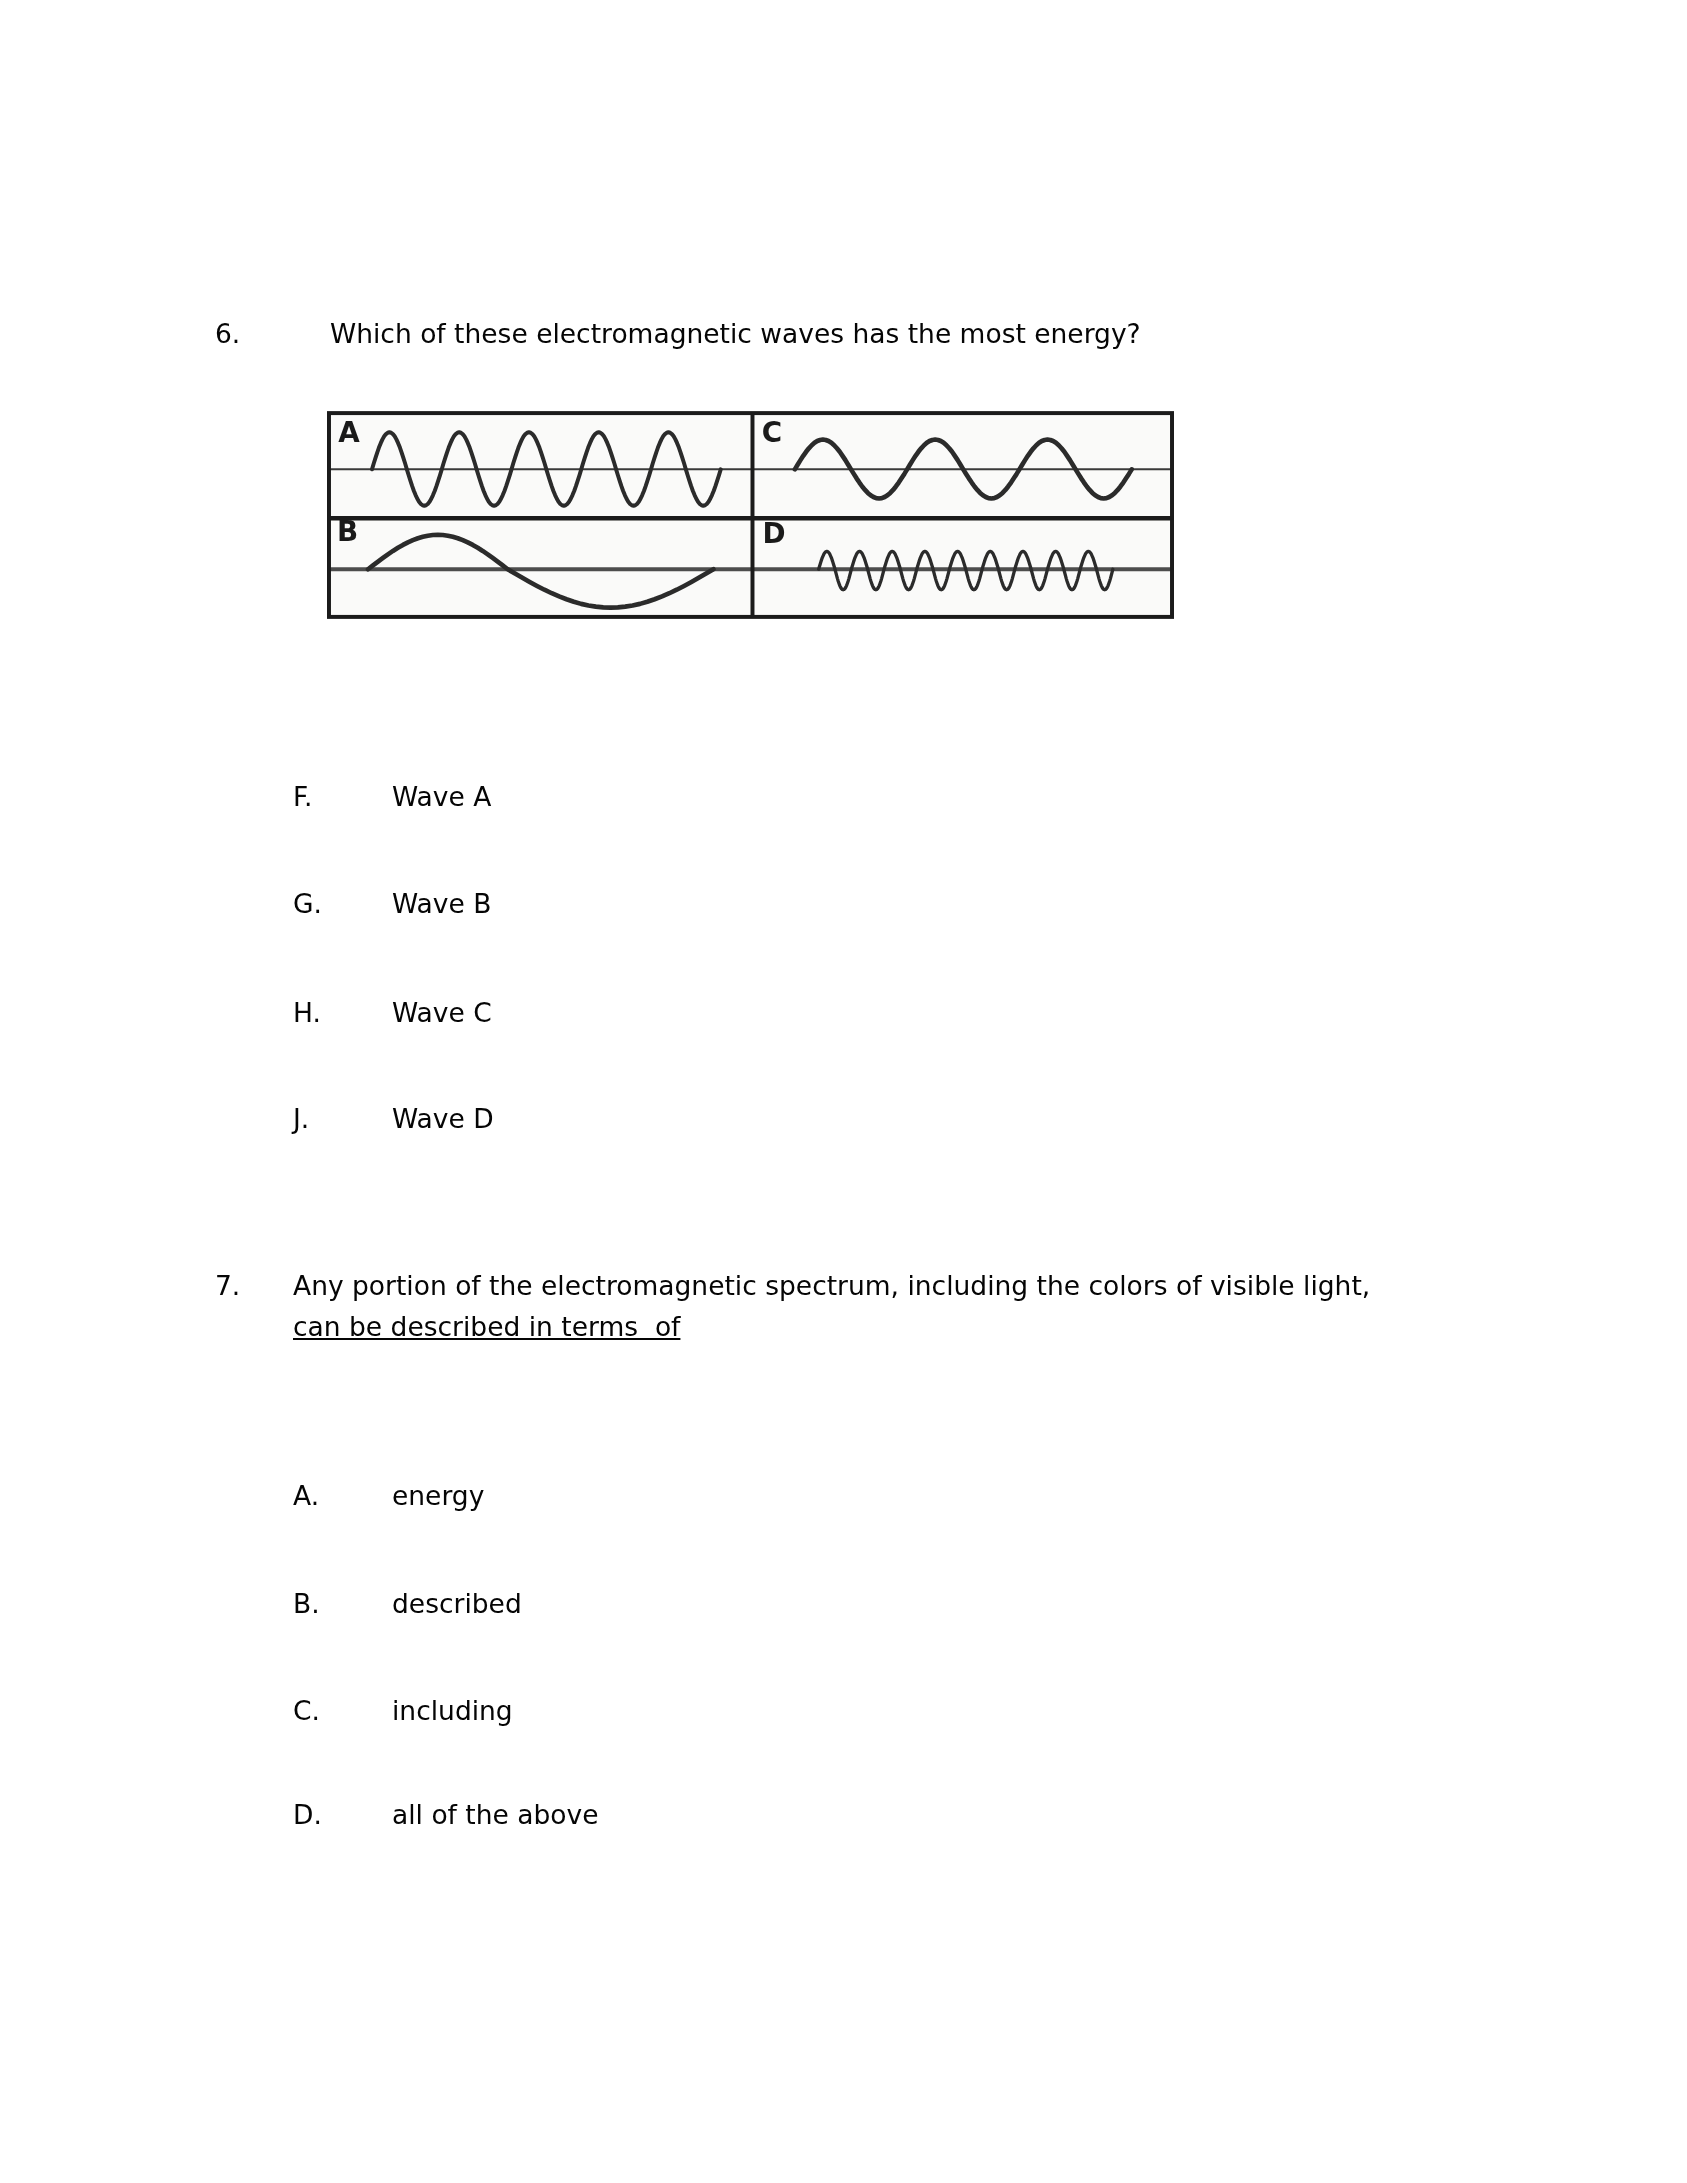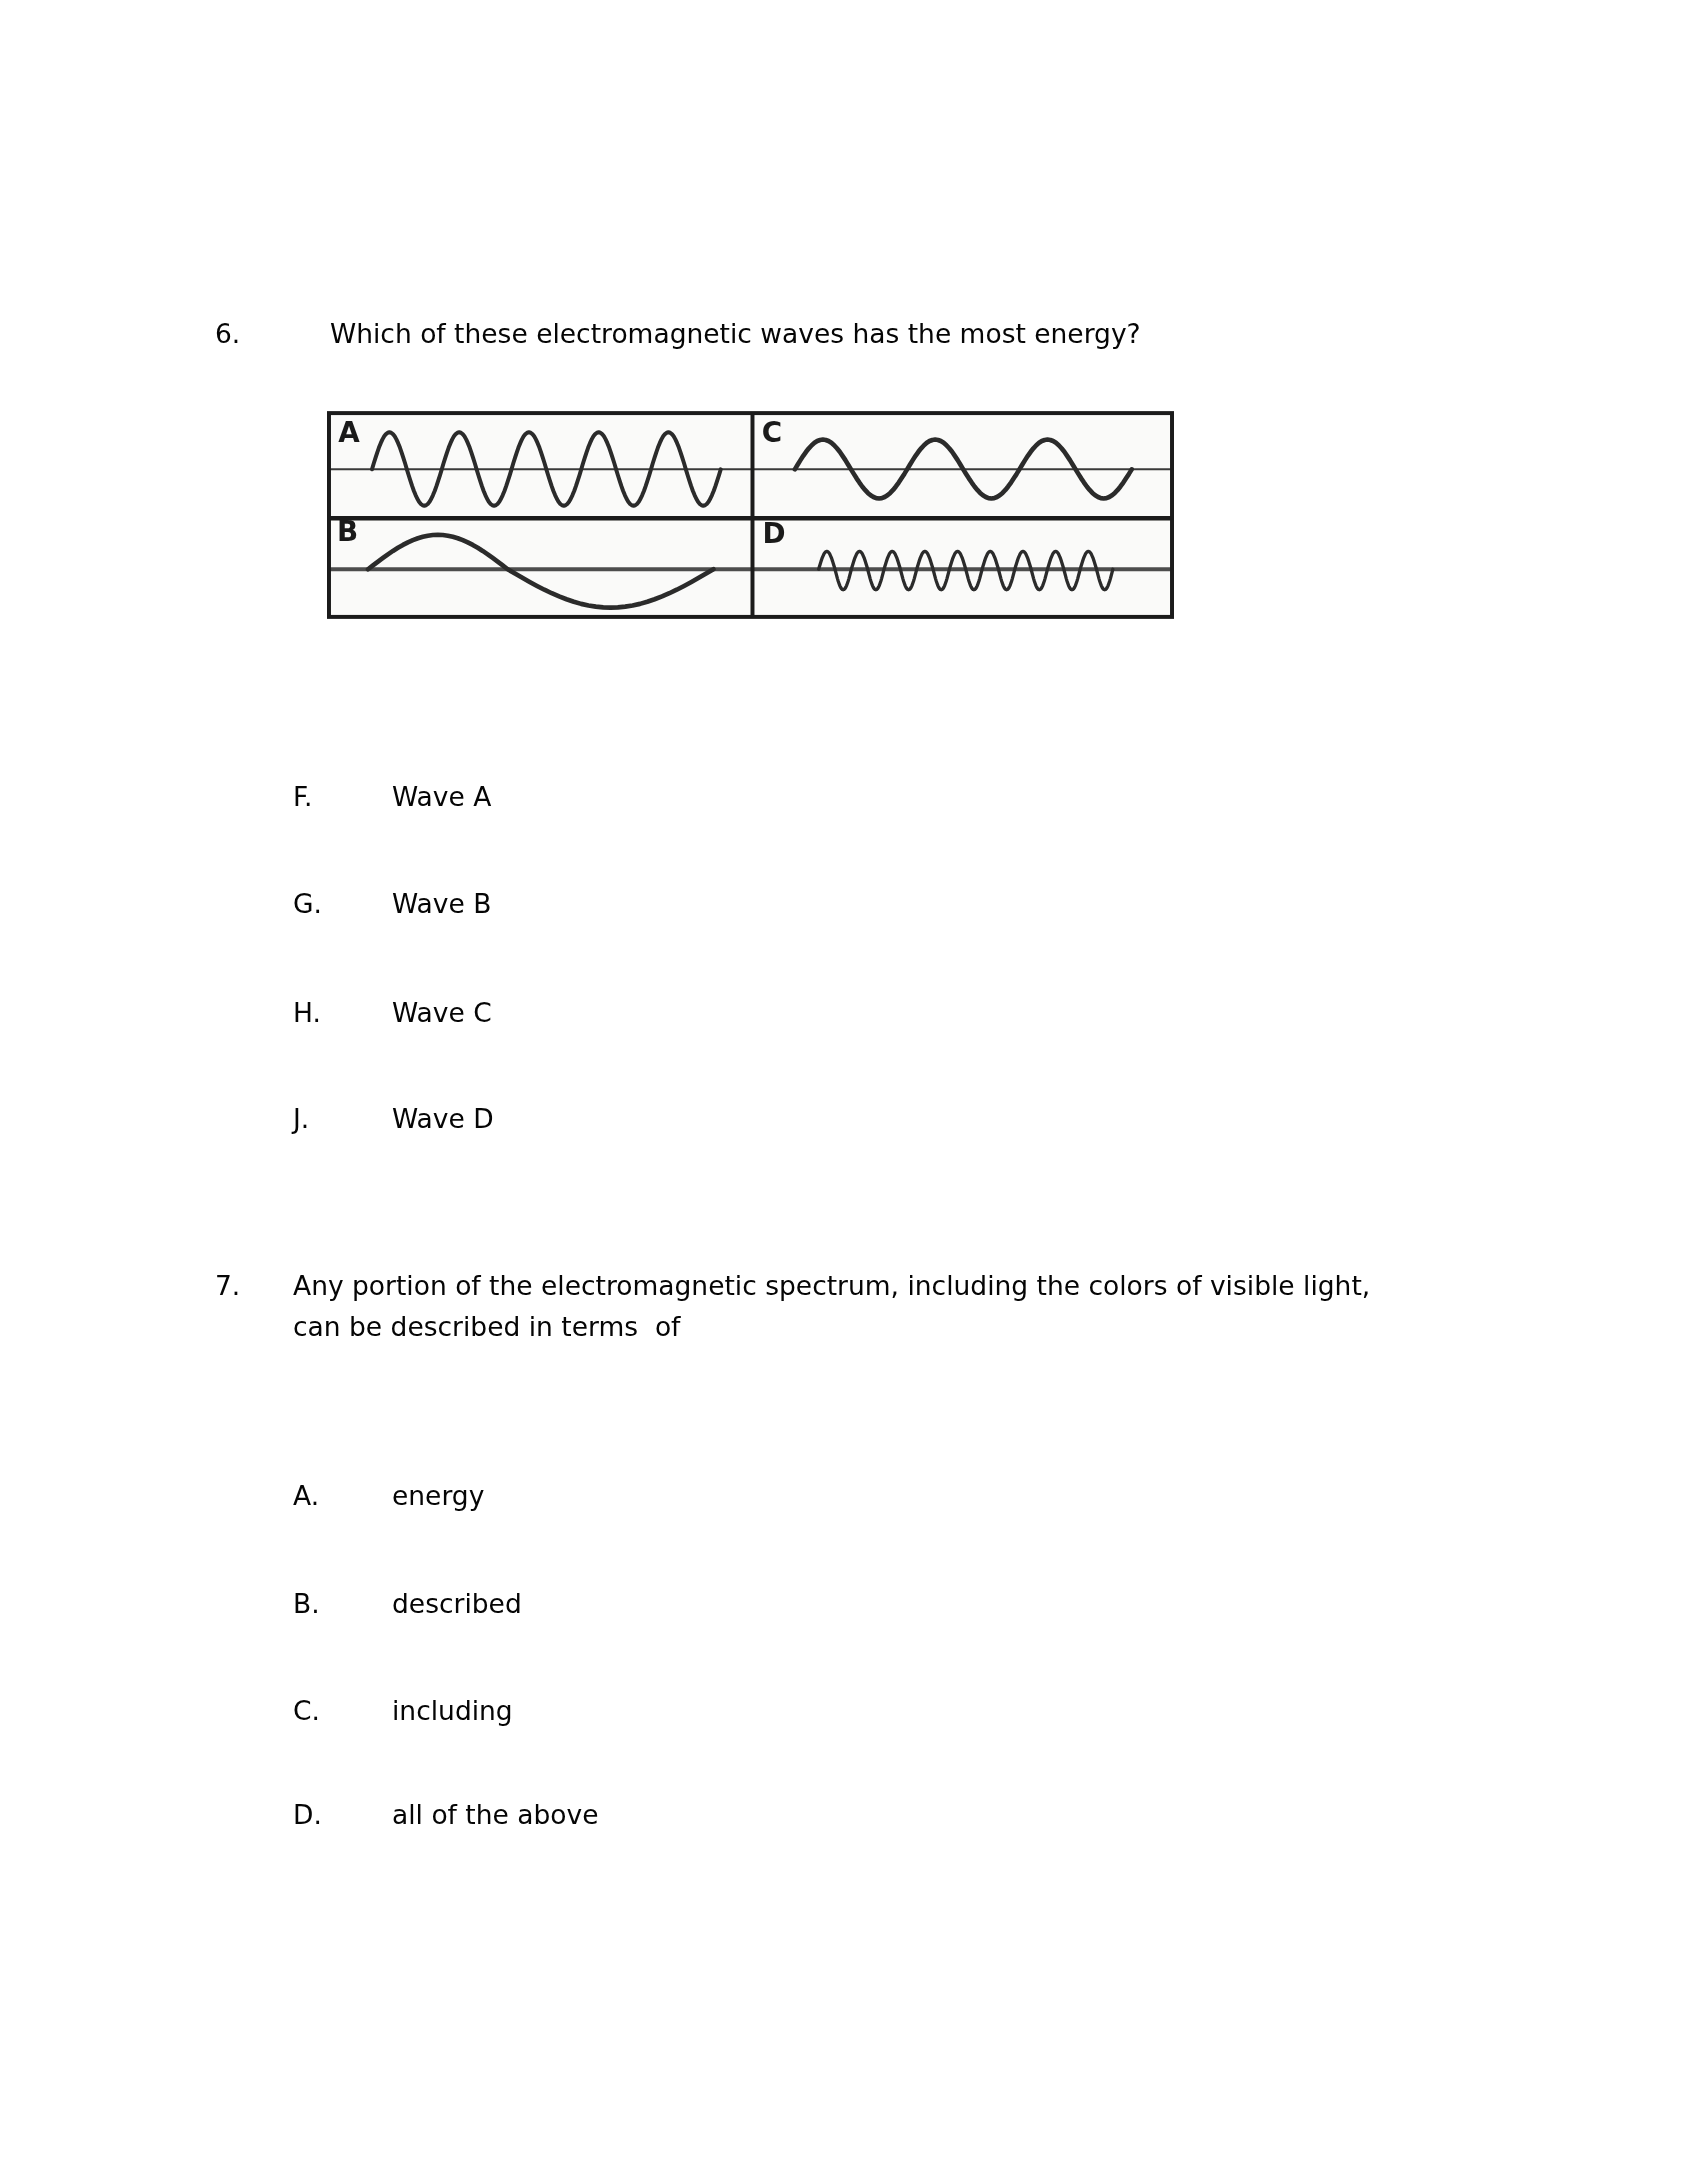--- a/index.html
+++ b/index.html
@@ -64,21 +64,21 @@
     <span class="olabel">Wave C</span>
   </div>
   <div class="row" style="left:293px;top:1103px;">
     <span class="oletter">J.</span>
     <span class="olabel">Wave D</span>
   </div>
 
   <div class="row" style="left:215px;top:1270px;height:79px;">
     <span class="qnum">7.</span>
     <span class="q7line" style="top:0;text-align:center;">Any portion of the electromagnetic spectrum, including the colors of visible light,</span>
-    <span class="q7line" style="top:41px;">can be described in terms  of</span>
+    <span class="q7line" style="top:41px;text-decoration:underline;">can be described in terms  of</span>
   </div>
 
   <div class="row" style="left:293px;top:1480px;">
     <span class="oletter">A.</span>
     <span class="olabel">energy</span>
   </div>
   <div class="row" style="left:293px;top:1588px;">
     <span class="oletter">B.</span>
     <span class="olabel">described</span>
   </div>

